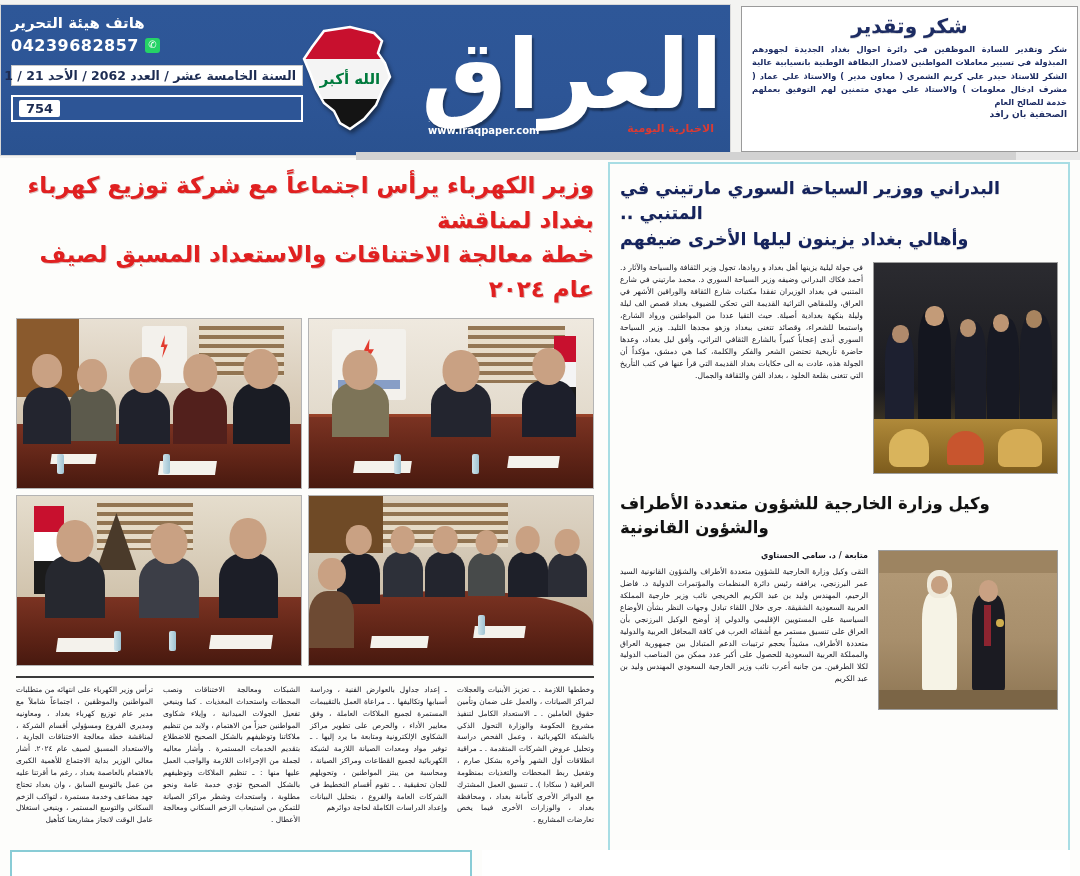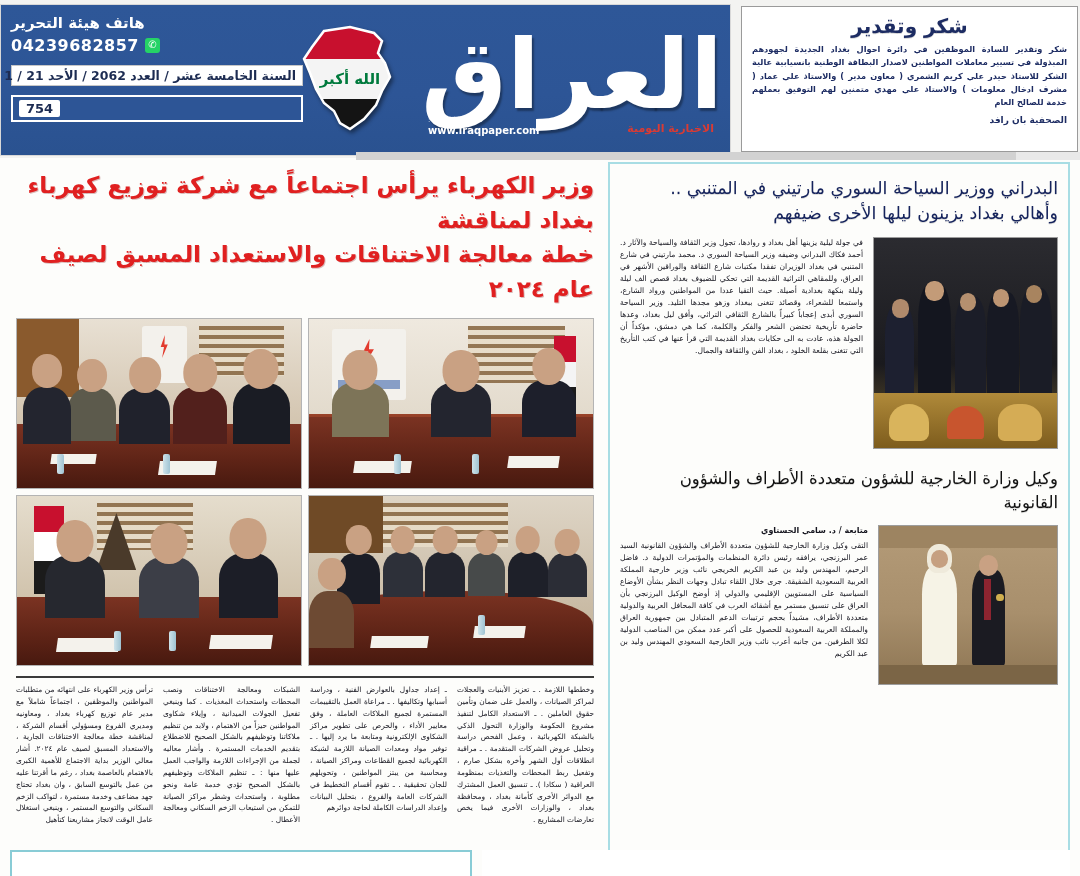--- a/index.html
+++ b/index.html
@@ -128,21 +128,21 @@
     text-align:center; color:#1d2c63;
     font-size:20px; font-weight:bold; line-height:1.1;
     margin:2px 0 6px 0;
     text-shadow:0 1px 0 rgba(0,0,0,.15);
   }
   .thanks-body {
     color:#1d2c63; font-size:8.2px; line-height:1.62;
     text-align:justify; font-weight:bold;
   }
   .thanks-sign {
-    margin-top:6px; color:#1d2c63;
+    color:#1d2c63;
     font-size:9px; font-weight:bold; text-align:right;
   }
 
   
   .grey-rule {
     position:absolute; top:152px; right:64px; left:356px;
     height:8px; background:#d2d2d2;
   }
   .grey-rule2 {
     position:absolute; top:152px; right:0px; width:64px;
@@ -160,23 +160,23 @@
   .side-col {
     width:462px; flex:0 0 462px;
     margin-right:0; margin-left:8px;
     border:2px solid #a8dde4;
     background:#fdfdfb;
     padding:8px 10px;
     display:flex; flex-direction:column;
   }
 
   .side-head {
-    color:#15235c; font-weight:normal;
+    color:#15235c; font-weight:bold;
     font-size:17.5px; line-height:1.45;
-    text-align:right; margin:4px 0 10px 0;
+    text-align:left; margin:4px 0 10px 0;
     text-shadow:0 1px 0 rgba(0,0,0,.12);
   }
   .side-head.black { color:#111111; font-size:16.5px; }
 
   .side-story { display:flex; flex-direction:row; gap:10px; }
   .side-photo {
     flex:0 0 185px; height:212px;
     border:1px solid #9d9d9d; overflow:hidden;
     background:#3a3530;
     position:relative;

